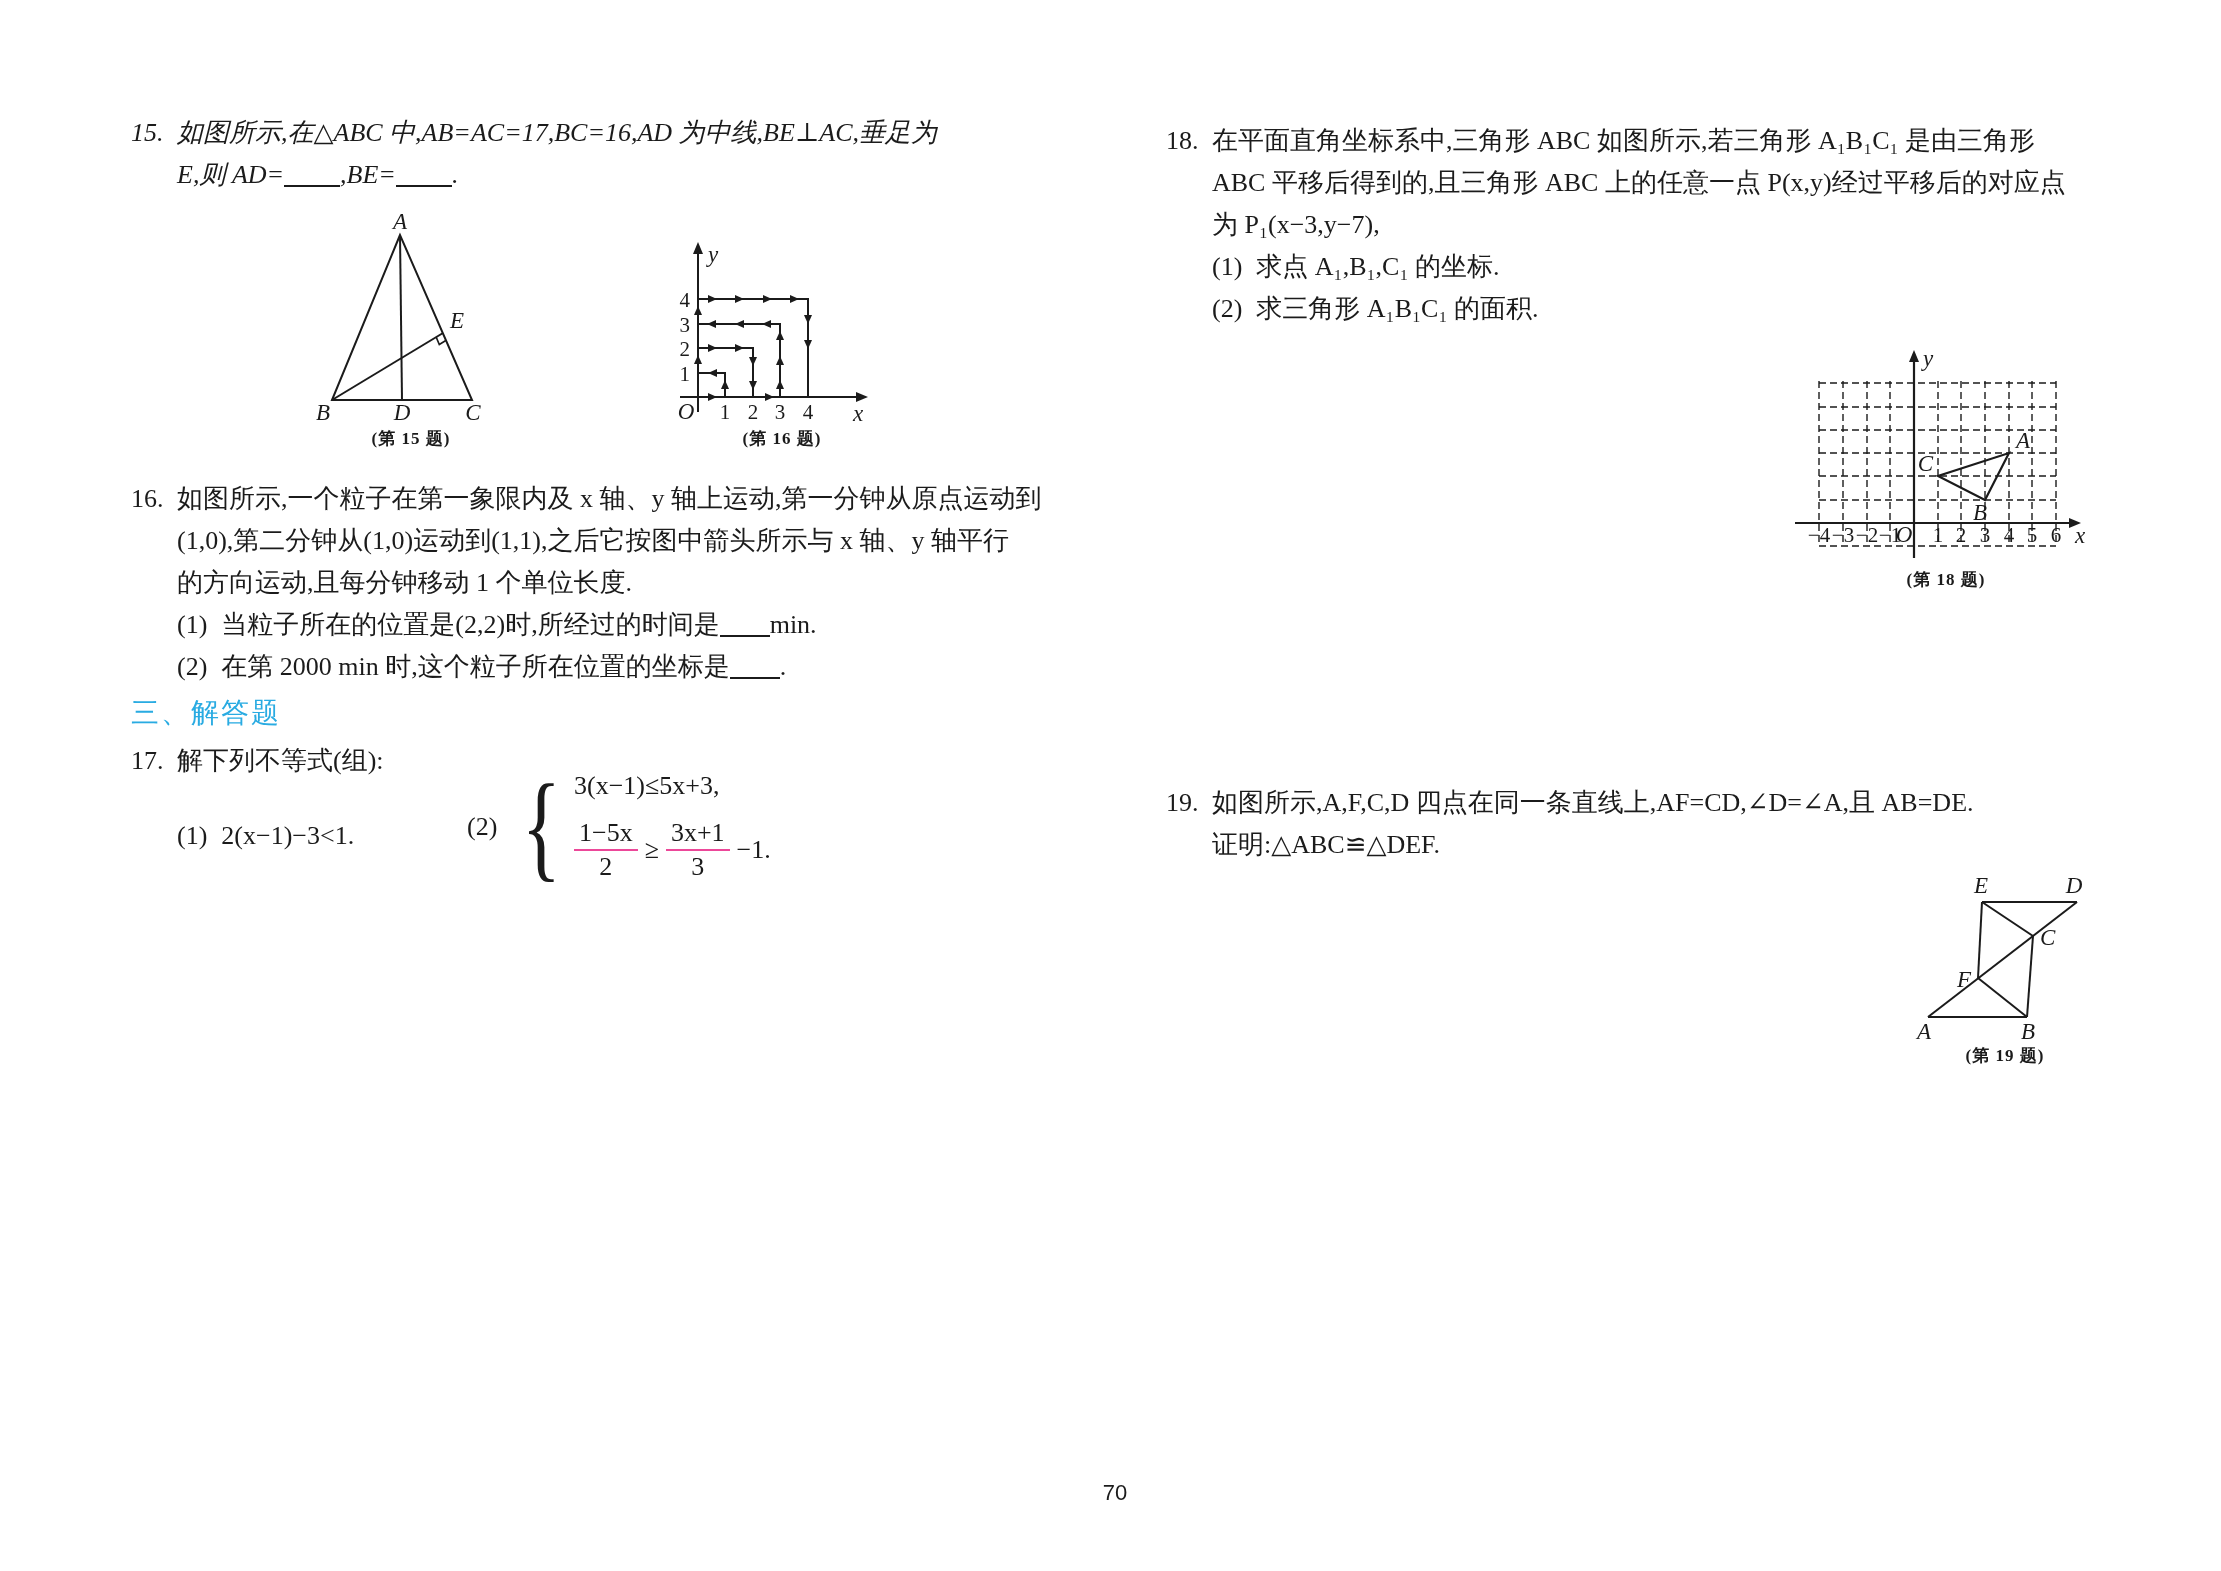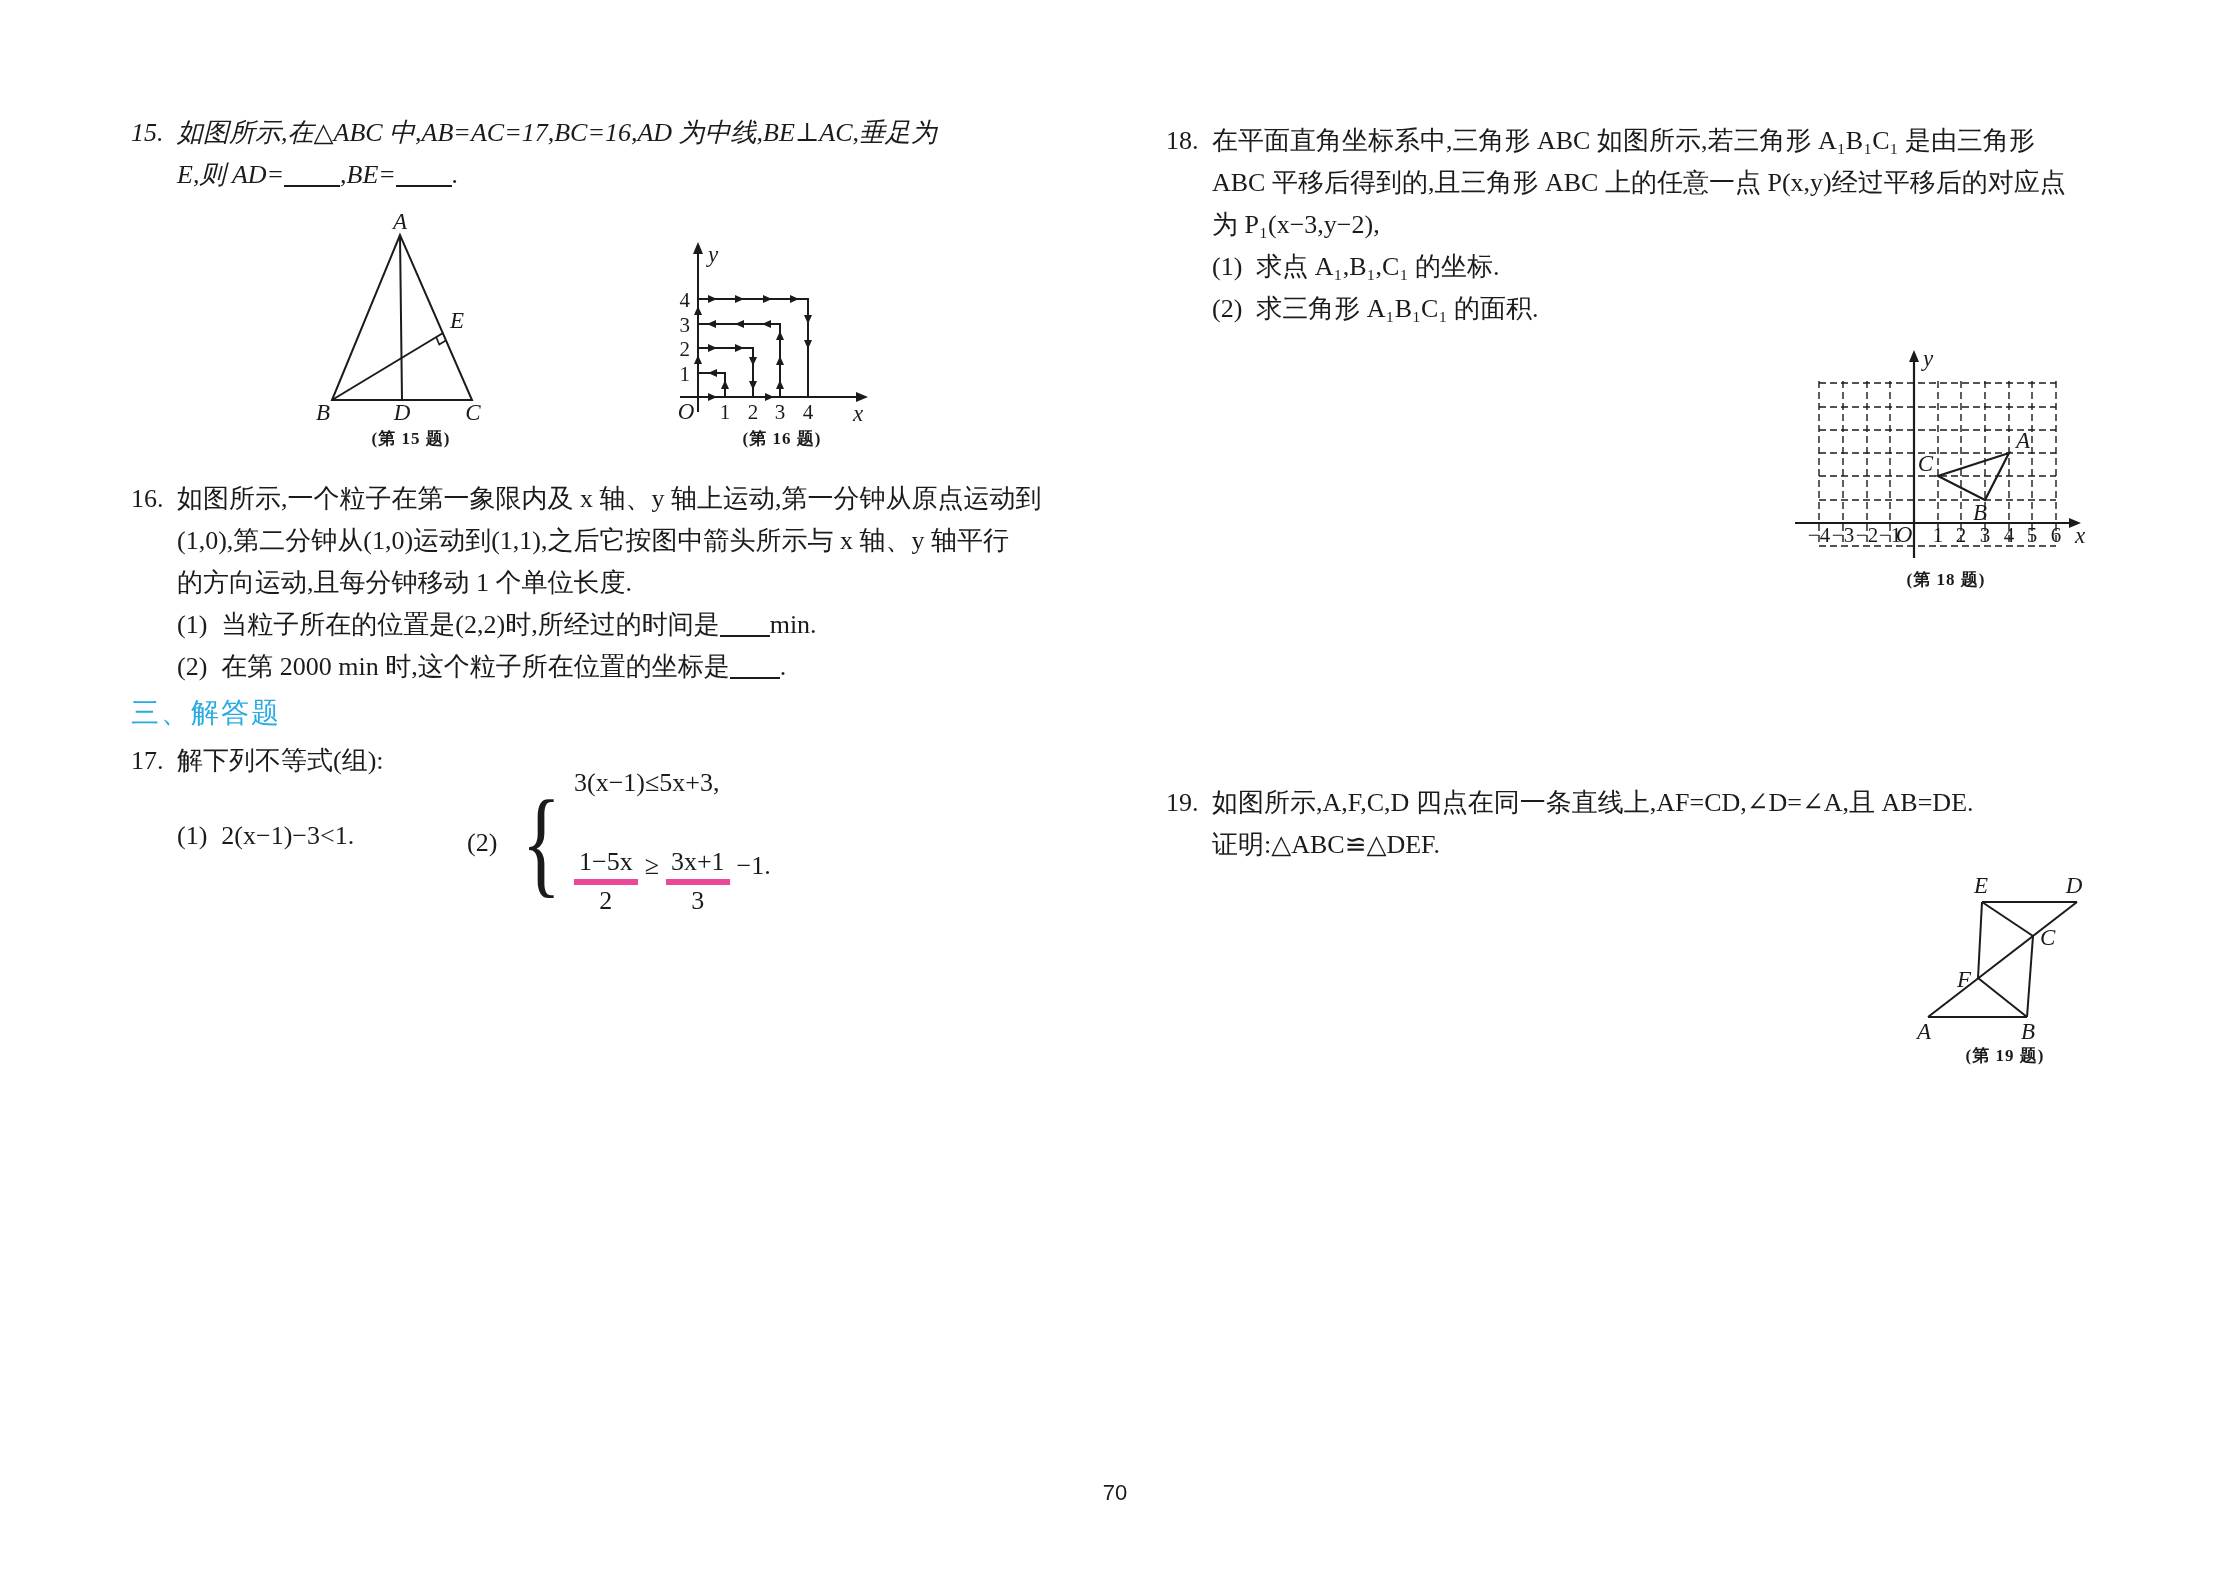--- a/index.html
+++ b/index.html
@@ -18,21 +18,21 @@
   .pagenum{font-family:Liberation Sans, sans-serif;font-size:22px;}
   
   .sys{display:flex;align-items:center;}
   .sys-label{margin-right:16px;}
   .brace{font-size:118px;font-weight:300;line-height:1;transform:scaleX(.7);margin-right:4px;
          font-family:"Liberation Serif",serif;}
   .sys-rows{display:flex;flex-direction:column;gap:16px;}
   .sys-row1{line-height:30px;}
   .sys-row2{display:flex;align-items:center;gap:7px;}
   .frac{display:inline-flex;flex-direction:column;align-items:center;line-height:1.25;}
-  .frac .num{padding:0 5px;border-bottom:6px solid #ec4899;margin-top:32px;}
+  .frac .num{padding:0 5px;border-bottom:2px solid #ec4899;}
   
   .svglabel{font:italic 23px "Liberation Serif","DejaVu Serif",serif;fill:#1b1b1b;}
   .svgtick{font:21px "Liberation Serif","DejaVu Serif",serif;fill:#1b1b1b;}
   svg line, svg polyline, svg polygon[fill="none"]{stroke:#1b1b1b;}
 </style>
 </head>
 <body>
 
 <div id="page">
 
@@ -155,21 +155,21 @@
   </div>
 
   <div class="abs" style="left:1166px;top:120px;width:960px;">
     <div class="pline">
       <span class="pnum">18.</span><span>在平面直角坐标系中,三角形 ABC 如图所示,若三角形 A₁B₁C₁ 是由三角形</span>
     </div>
     <div class="pline hang">
       <span>ABC 平移后得到的,且三角形 ABC 上的任意一点 P(x,y)经过平移后的对应点</span>
     </div>
     <div class="pline hang">
-      <span>为 P₁(x−3,y−2),</span>
+      <span>为 P₁(x−3,y−7),</span>
     </div>
     <div class="pline hang">
       <span class="partnum">(1)</span><span>求点 A₁,B₁,C₁ 的坐标.</span>
     </div>
     <div class="pline hang">
       <span class="partnum">(2)</span><span>求三角形 A₁B₁C₁ 的面积.</span>
     </div>
   </div>
 
   <svg class="abs" style="left:1775px;top:348px;" width="320" height="215" viewBox="0 0 320 215">

